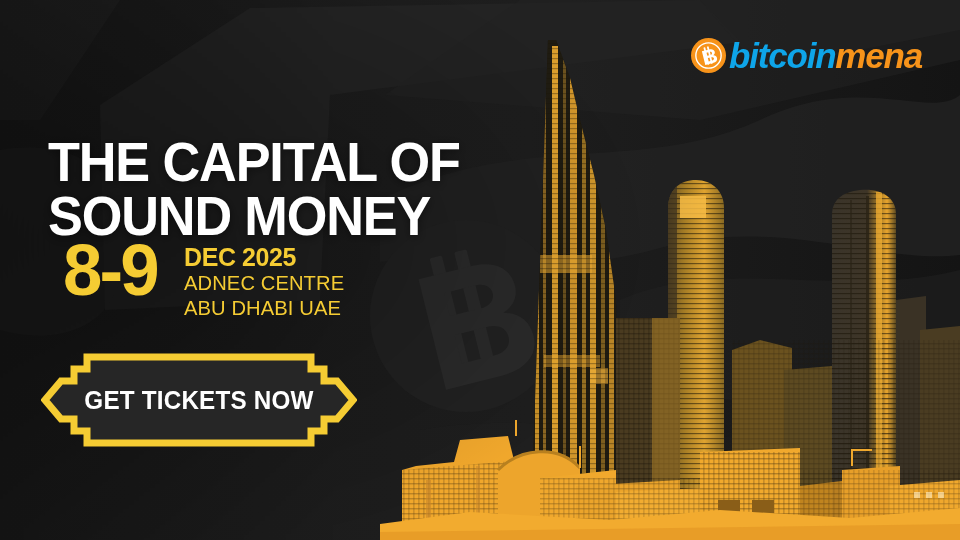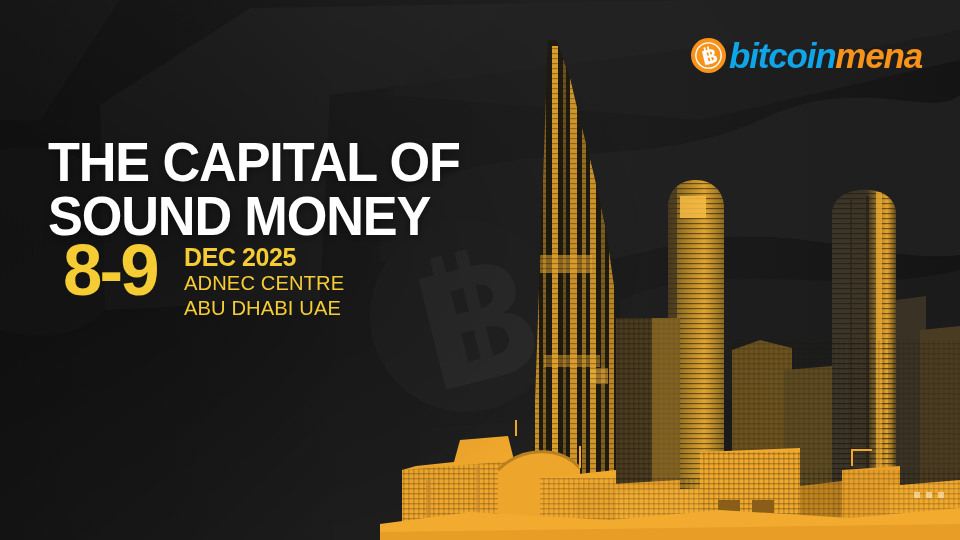--- a/index.html
+++ b/index.html
@@ -402,14 +402,20 @@
 
   <div class="date-block">
     <div class="date-days">8-9</div>
     <div class="date-info">
       <div class="date-month">DEC 2025</div>
       <div class="date-venue">ADNEC CENTRE</div>
       <div class="date-city">ABU DHABI UAE</div>
     </div>
   </div>
 
+  <button class="cta">
+    <svg viewBox="0 0 316 94" aria-hidden="true">
+      <path d="M46,4 H270 V16 H283 V28 H296 L312,47 L296,66 H283 V78 H270 V90 H46 V78 H33 V66 H20 L4,47 L20,28 H33 V16 H46 Z" fill="#262626" stroke="#f5cc33" stroke-width="7" stroke-linejoin="miter"></path>
+    </svg>
+    <span class="cta-label">GET TICKETS NOW</span>
+  </button>
 
 </div>
 
 </body></html>

